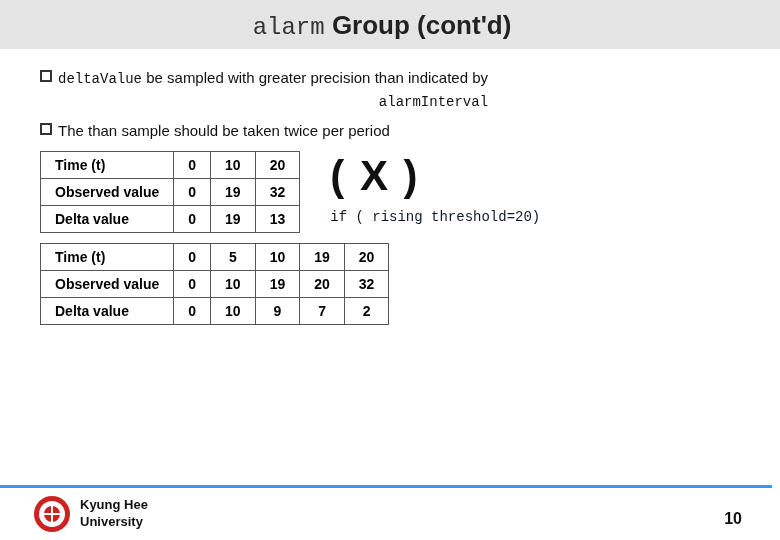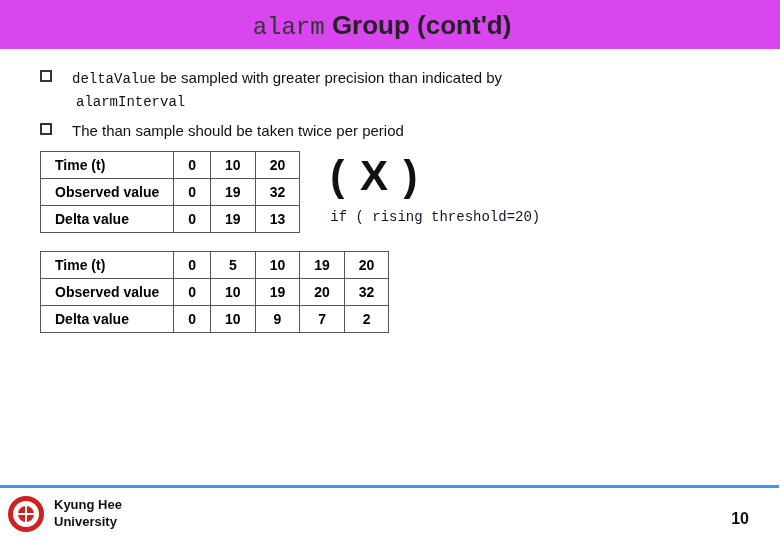--- a/index.html
+++ b/index.html
@@ -8,21 +8,21 @@
       height: 540px;
       background: #fff;
       font-family: Arial, sans-serif;
       font-size: 15px;
       overflow: hidden;
       position: relative;
     }
 
     
     .header {
-      background: #d946ef;
+      background: #e5e5e5;
       text-align: center;
       padding: 10px 16px 8px 0;
       margin-bottom: 18px;
     }
     .header-title {
       font-size: 26px;
       font-weight: bold;
       color: #222;
     }
     .header-title .mono {
@@ -35,21 +35,22 @@
     
     .content {
       padding: 0 40px;
     }
 
     
     .bullet-item {
       margin-bottom: 8px;
       display: flex;
       align-items: flex-start;
-      gap: 20px;
+      gap: 6px;
+      text-align: right;
     }
     .bullet-sq {
       display: inline-block;
       width: 12px;
       height: 12px;
       background: #fff;
       border: 2px solid #333;
       margin-top: 3px;
       flex-shrink: 0;
     }
@@ -75,21 +76,21 @@
       text-align: left;
       min-width: 36px;
     }
     table td.num {
       text-align: center;
     }
 
     .tables-section {
       display: flex;
       flex-direction: column;
-      gap: 18px;
+      gap: 10px;
       margin-top: 10px;
     }
 
     .table-row-block {
       display: flex;
       align-items: flex-start;
       gap: 30px;
     }
 
     
@@ -112,24 +113,24 @@
       color: #0f172a;
       margin-top: 12px;
       white-space: nowrap;
     }
 
     
     .footer {
       position: absolute;
       bottom: 0;
       left: 0;
-      right: 1px;
+      right: 8px;
       display: flex;
       align-items: center;
-      padding: 6px 18px 6px 6px;
+      padding: 6px 18px 6px 32px;
       border-top: 3px solid #3399ff;
     }
     .footer-logo {
       width: 40px;
       height: 40px;
       margin-right: 8px;
       flex-shrink: 0;
     }
     .footer-university {
       font-size: 13px;

